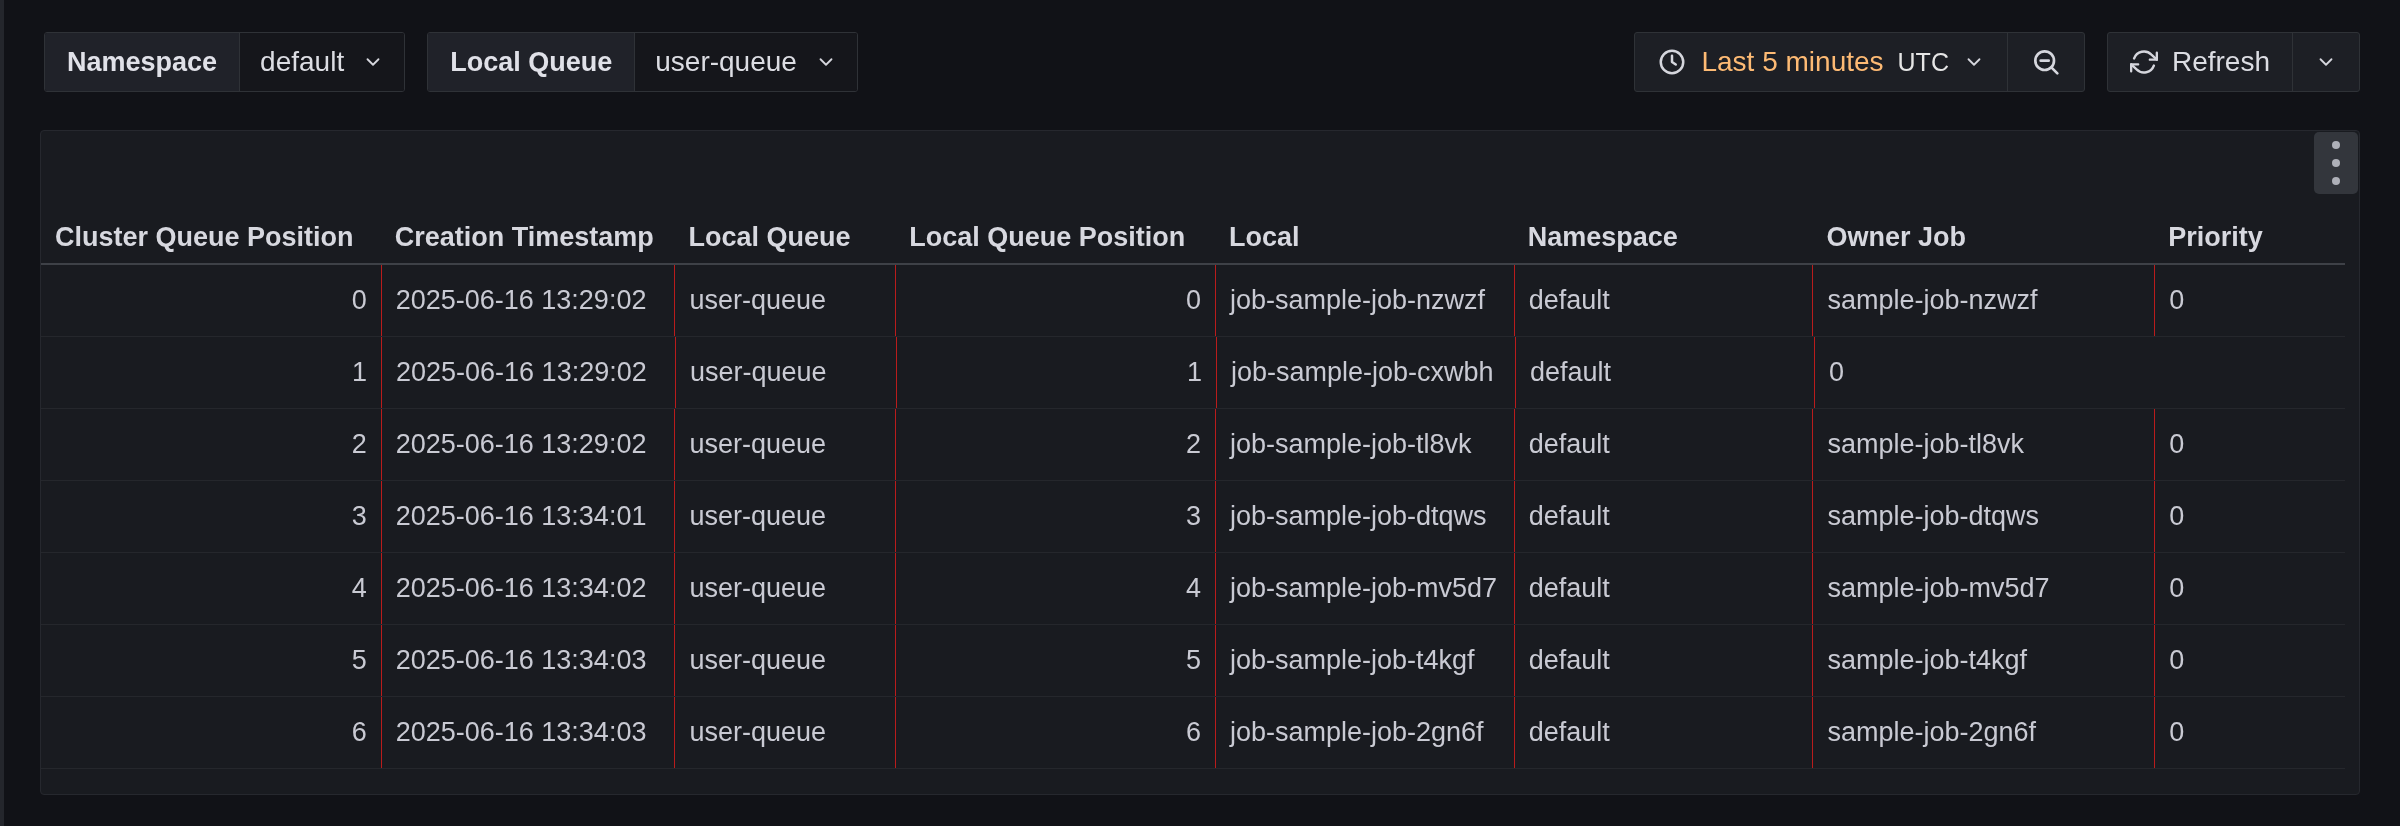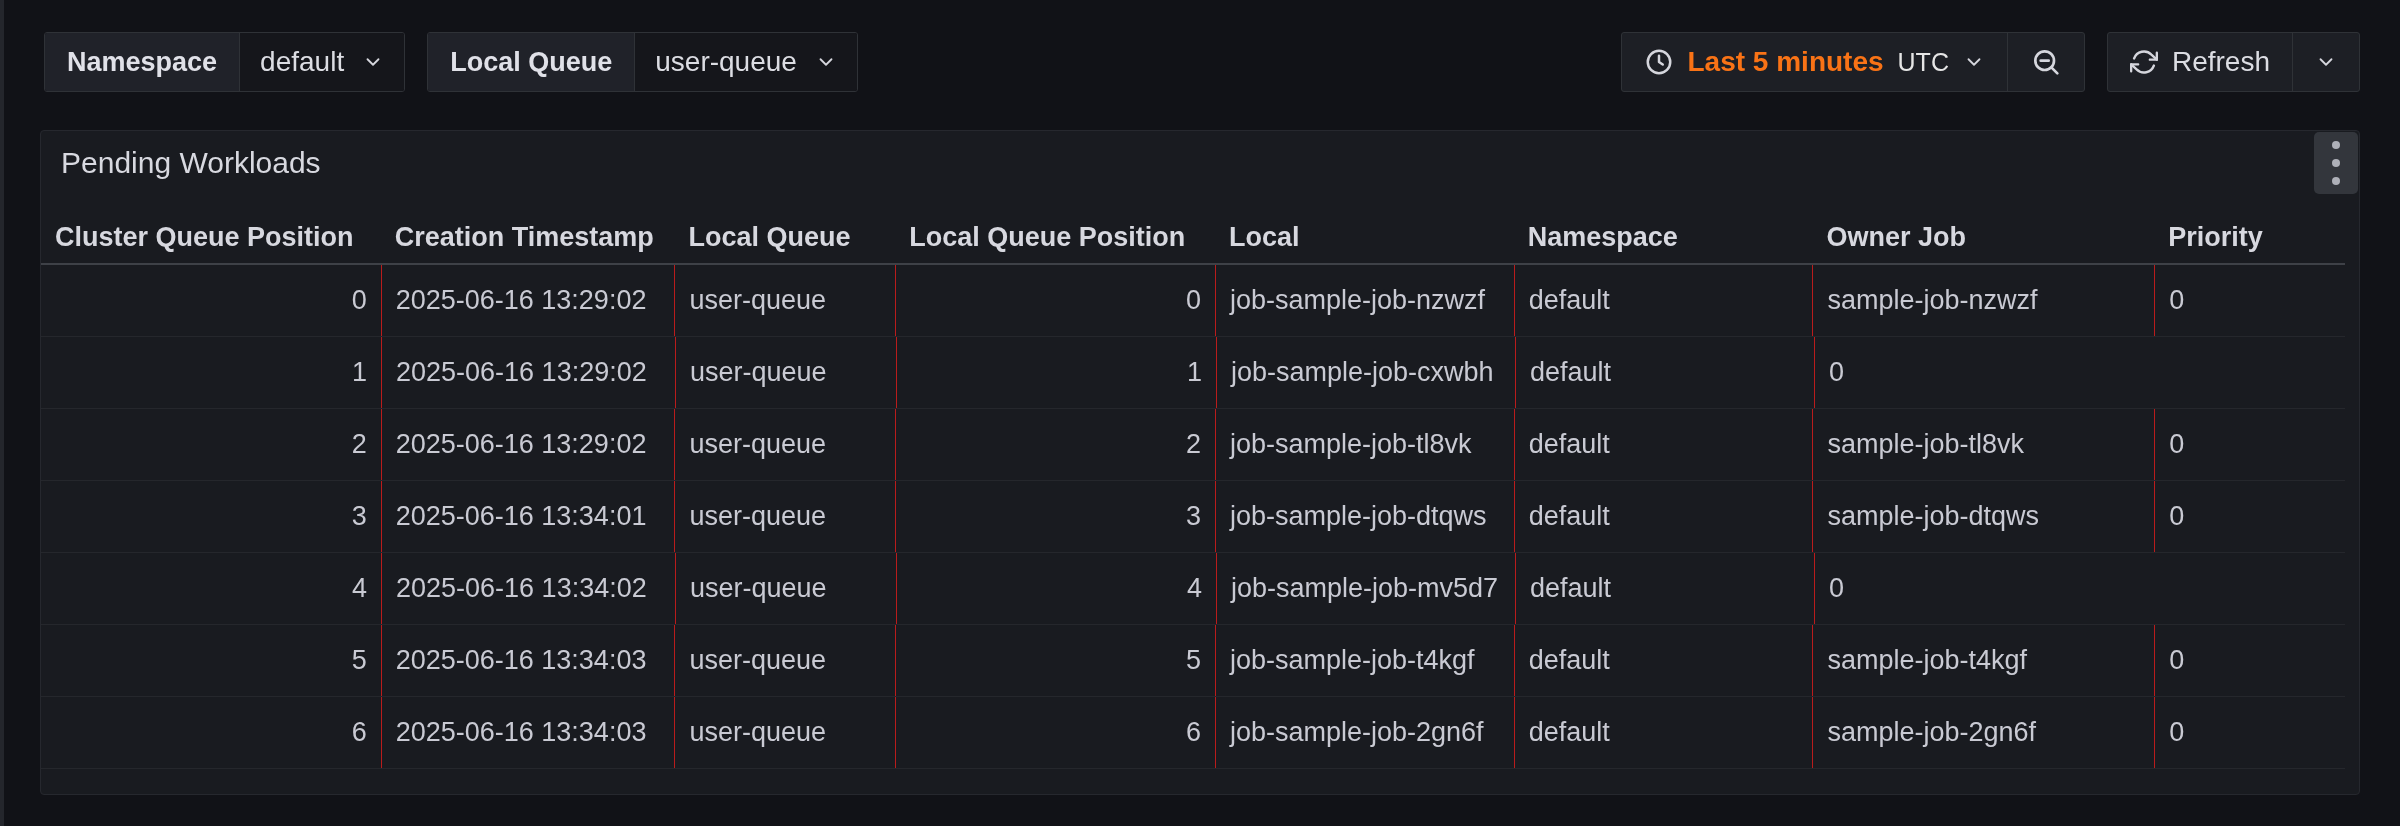--- a/index.html
+++ b/index.html
@@ -28,21 +28,21 @@
     color:#dcdde3; font-size:28px; font-weight:500; cursor:pointer;
   }
   .spacer { flex:1; }
 
   .btn-group { display:flex; border:1px solid #2f3237; border-radius:3px; overflow:hidden; background:#1d1f25; }
   .seg {
     display:flex; align-items:center; gap:14px; padding:0 22px; cursor:pointer;
     color:#dcdde3; font-size:28px; font-weight:500; background:transparent;
   }
   .seg + .seg { border-left:1px solid #2f3237; }
-  .tp-text { color:#f97316; font-weight:700; }
+  .tp-text { color:#fdba74; font-weight:400; }
   .utc-badge { color:#e5e5e5; font-weight:400; font-size:25px; }
   .gap { width:22px; }
   svg.icon { display:block; stroke:#d5d6dd; fill:none; stroke-width:2; stroke-linecap:round; stroke-linejoin:round; }
 
   
   .panel {
     position:absolute; left:40px; top:130px; width:2320px; height:665px;
     background:#191b20; border:1px solid #26282e; border-radius:4px;
   }
   .panel-header { position:relative; height:64px; display:flex; align-items:center; padding-left:20px; }
@@ -140,21 +140,20 @@
     <div class="seg">
       <svg class="icon" width="22" height="22" viewBox="0 0 24 24">
           <polyline points="6 9 12 15 18 9"></polyline>
         </svg>
     </div>
   </div>
 </div>
 
 <div class="panel">
   <div class="panel-header">
-    <span class="panel-title">Pending Workloads</span>
     <div class="kebab-btn">
       <span class="kebab-dots">
           <i></i>
           <i></i>
           <i></i>
         </span>
     </div>
   </div>
 
   <div class="table-wrap">
@@ -208,20 +207,21 @@
           <div class="cell b c6">sample-job-dtqws</div>
           <div class="cell b c7">0</div>
         </div>
         <div class="trow">
           <div class="cell b c0">4</div>
           <div class="cell b c1">2025-06-16 13:34:02</div>
           <div class="cell b c2">user-queue</div>
           <div class="cell b c3">4</div>
           <div class="cell b c4">job-sample-job-mv5d7</div>
           <div class="cell b c5">default</div>
+          <div class="cell b c6">sample-job-mv5d7</div>
           <div class="cell b c7">0</div>
         </div>
         <div class="trow">
           <div class="cell b c0">5</div>
           <div class="cell b c1">2025-06-16 13:34:03</div>
           <div class="cell b c2">user-queue</div>
           <div class="cell b c3">5</div>
           <div class="cell b c4">job-sample-job-t4kgf</div>
           <div class="cell b c5">default</div>
           <div class="cell b c6">sample-job-t4kgf</div>

